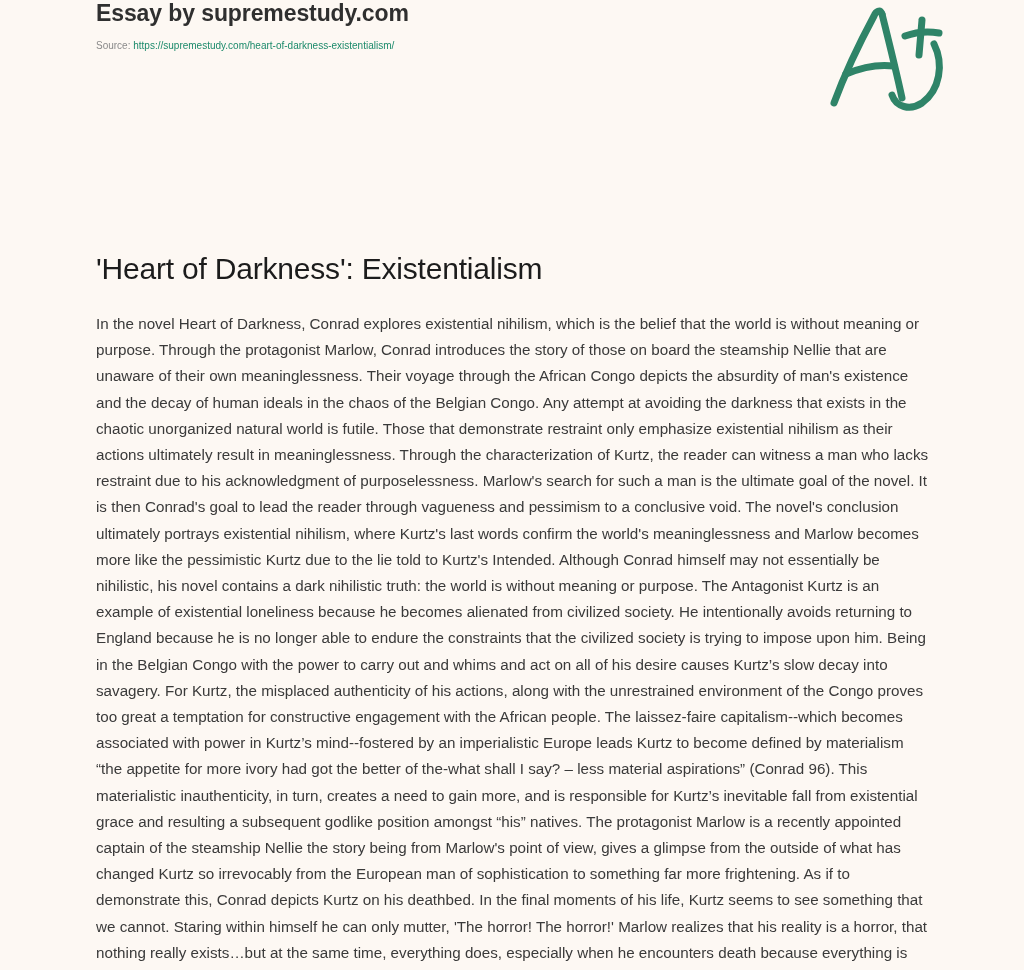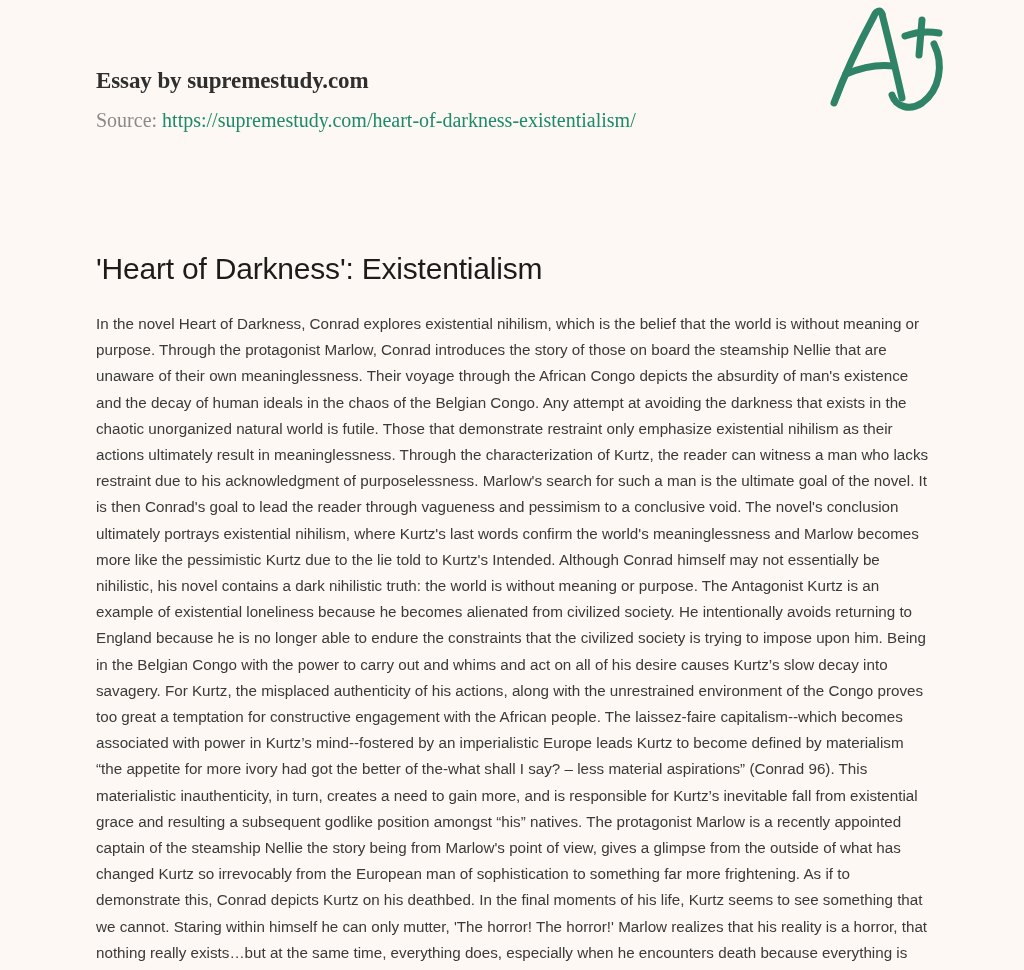--- a/index.html
+++ b/index.html
@@ -20,38 +20,36 @@
     position: relative;
     width: 1024px;
     height: 970px;
     box-sizing: border-box;
     padding: 0 96px;
   }
 
   
   .header {
     position: relative;
-    padding-top: 68px;
     height: 118px;
     box-sizing: border-box;
-    font-family: Liberation Serif, serif;
   }
 
   .site-byline {
     font-size: 23px;
     font-weight: bold;
     color: #2f2f2f;
     letter-spacing: -0.1px;
     line-height: 1.15;
     margin: 0;
   }
 
   .source-line {
     margin-top: 14px;
-    font-size: 20px;
+    font-size: 10px;
     line-height: 1.2;
     white-space: nowrap;
   }
 
   .source-label {
     color: #8a8a8a;
   }
 
   .source-url {
     color: #1c8a6b;

